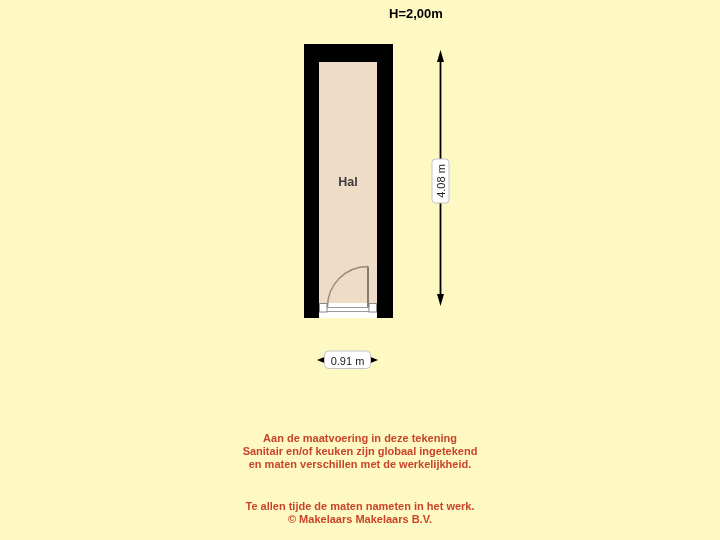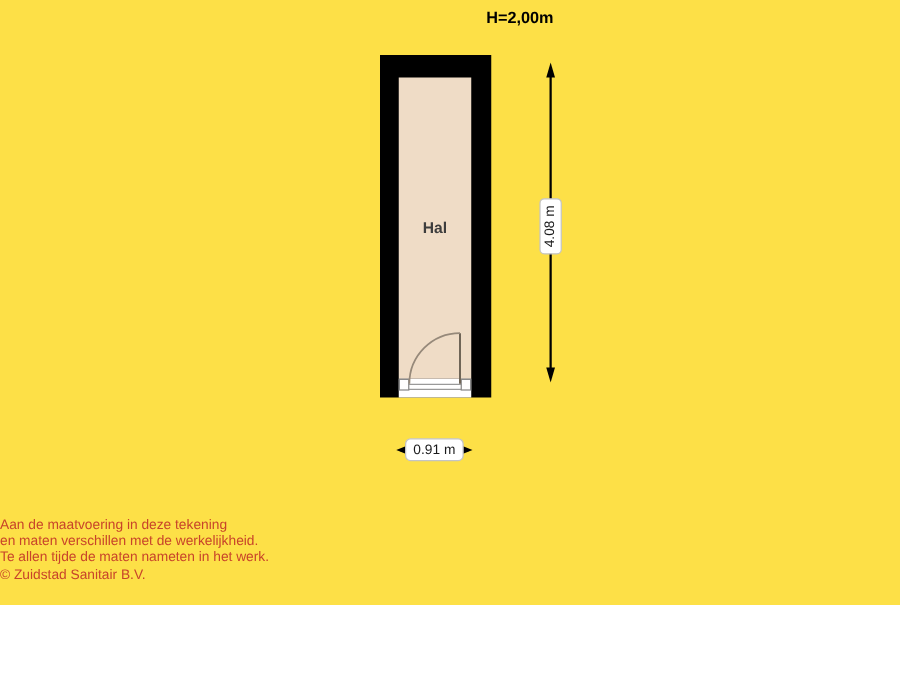--- a/index.html
+++ b/index.html
@@ -1,28 +1,28 @@
 <!DOCTYPE html>
 <html><head>
 <meta charset="utf-8">
 <style>
   html,body{margin:0;padding:0;}
   body{font-family:"Liberation Sans",sans-serif;background:#ffffff;}
-  #stage{position:relative;width:720px;height:484px;background:#fde047;overflow:hidden;}
+  #stage{position:relative;width:720px;height:540px;background:#fef9c3;overflow:hidden;}
   #plan-svg{position:absolute;left:0;top:0;}
   .page-title{
     position:absolute;left:389px;top:6px;
     font-size:13px;font-weight:bold;color:#000;letter-spacing:0px;
   }
   .disclaimer{
-    position:absolute;left:0;right:0;top:414px;
-    font-size:11px;font-weight:normal;
+    position:absolute;left:0;right:0;top:432px;
+    text-align:center;font-size:11px;font-weight:bold;
     color:#c8442a;line-height:13.2px;
   }
-  .disclaimer .para2{margin-top:0;}
+  .disclaimer .para2{margin-top:28px;}
   .dim-text{font-size:11px;fill:#1a1a1a;font-family:"Liberation Sans",sans-serif;}
   .room-text{font-size:12.5px;font-weight:bold;fill:#3d3d3d;font-family:"Liberation Sans",sans-serif;}
 </style>
 </head>
 <body>
 
 <div id="stage">
 
   <div class="page-title">H=2,00m</div>
 
@@ -56,21 +56,22 @@
       <polygon points="317,360 325.5,356.6 325.5,363.4" fill="#000"></polygon>
       <polygon points="378,360 369.5,356.6 369.5,363.4" fill="#000"></polygon>
       <rect x="324.5" y="351" width="46" height="17.5" rx="4" fill="#ffffff" stroke="#c4c4c4" stroke-width="1"></rect>
       <text x="347.5" y="360.5" text-anchor="middle" dominant-baseline="central" class="dim-text">0.91 m</text>
     </g>
   </svg>
 
   <div class="disclaimer">
     <div class="para1">
       <div>Aan de maatvoering in deze tekening</div>
+      <div>Sanitair en/of keuken zijn globaal ingetekend</div>
       <div>en maten verschillen met de werkelijkheid.</div>
     </div>
     <div class="para2">
       <div>Te allen tijde de maten nameten in het werk.</div>
-      <div>© Zuidstad Sanitair B.V.</div>
+      <div>© Makelaars Makelaars B.V.</div>
     </div>
   </div>
 
 </div>
 
 </body></html>

